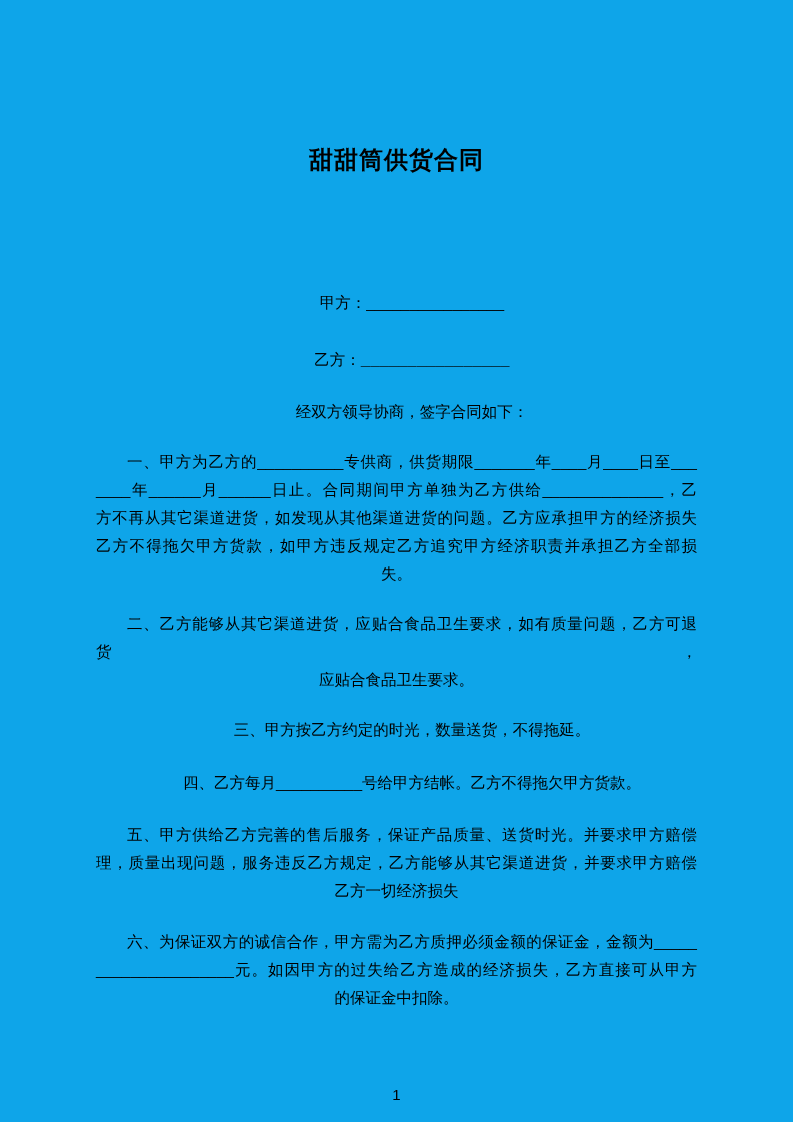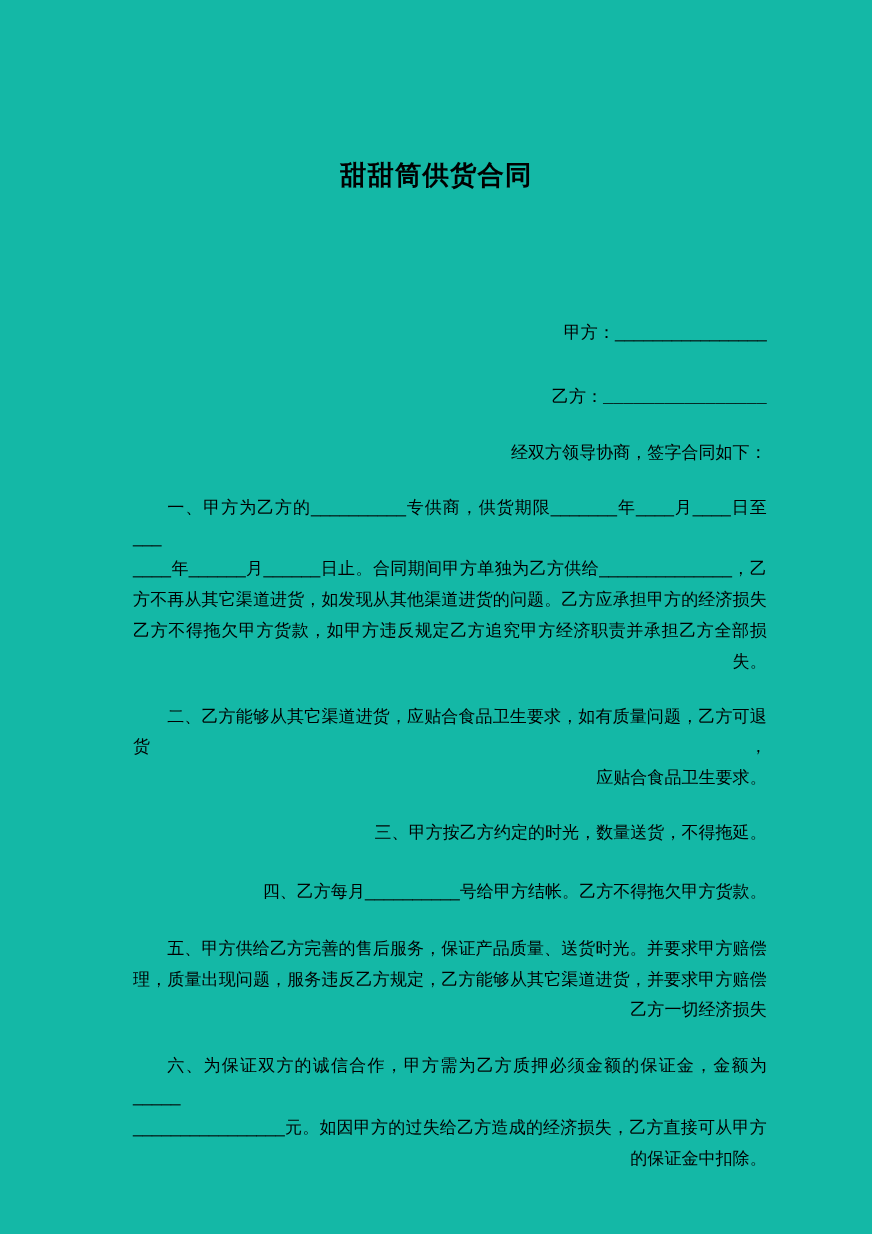--- a/index.html
+++ b/index.html
@@ -4,21 +4,21 @@
 <style>
   html, body {
     margin: 0;
     padding: 0;
     background: #ffffff;
   }
   .page {
     position: relative;
     width: 793px;
     height: 1122px;
-    background: #14b8a6;
+    background: #0ea5e9;
     color: #000000;
     font-family: "Liberation Sans", sans-serif;
     overflow: hidden;
   }
   .content {
     margin-left: 96px;
     width: 601px;
   }
   .title {
     margin: 0;
@@ -29,29 +29,28 @@
     text-align: center;
     letter-spacing: 1px;
   }
   .para {
     margin: 0;
     font-size: 15.5px;
     line-height: 28px;
   }
   .line {
     line-height: 28px;
-    text-align: right;
+    text-align: center;
   }
   .line.first {
     text-indent: 2em;
   }
   .line.just {
     text-align: justify;
     text-align-last: justify;
-    margin-left: 25px;
   }
   .p-jia   { margin-top: 112px; }
   .p-yi    { margin-top: 30px; font-family: Liberation Mono, monospace; }
   .p-intro { margin-top: 23px; }
   .c1 { margin-top: 22px; }
   .c2 { margin-top: 22px; }
   .c3 { margin-top: 22px; }
   .c4 { margin-top: 25px; }
   .c5 { margin-top: 24px; }
   .c6 { margin-top: 23px; }

